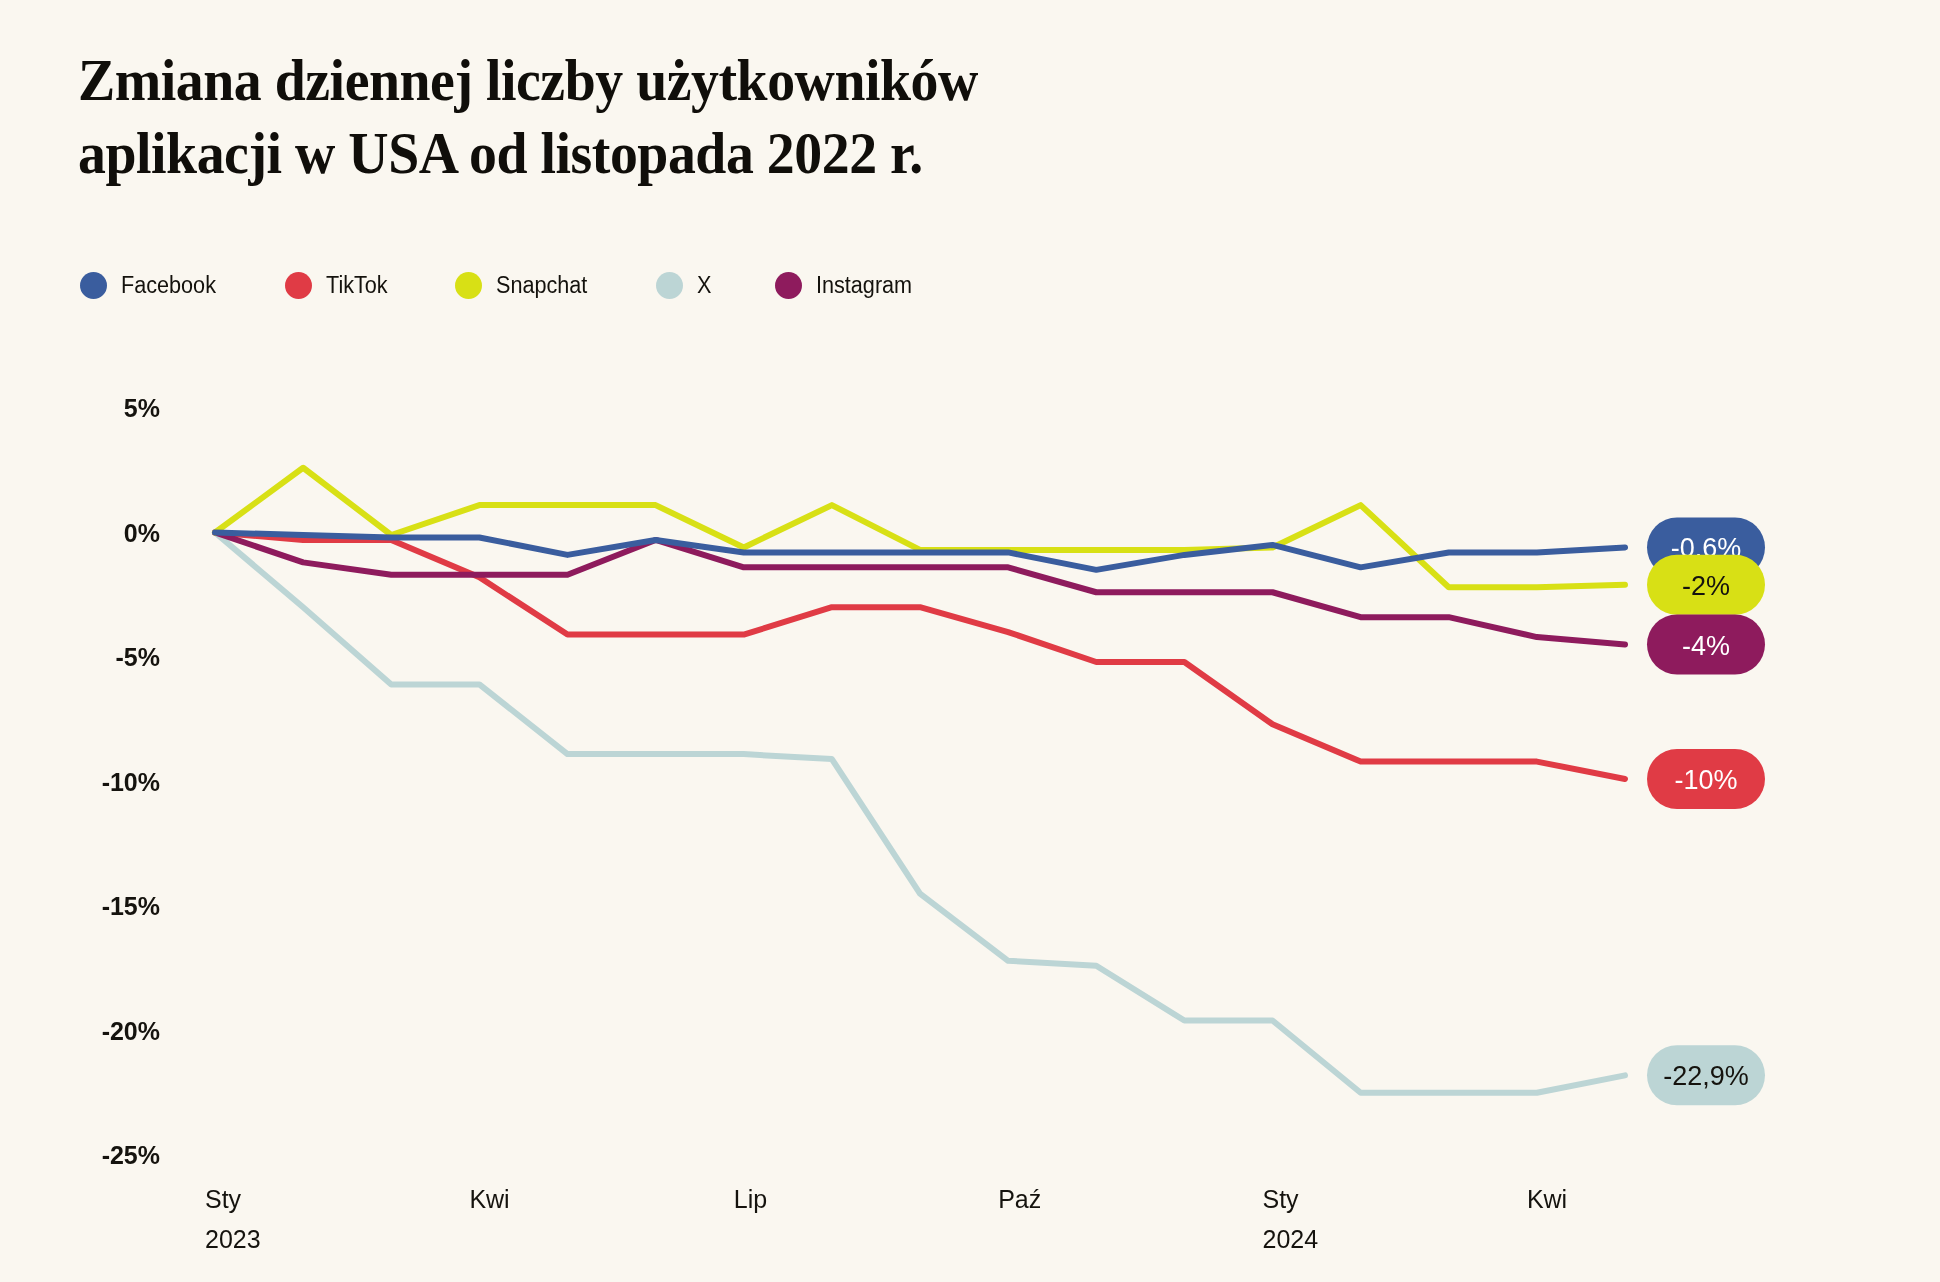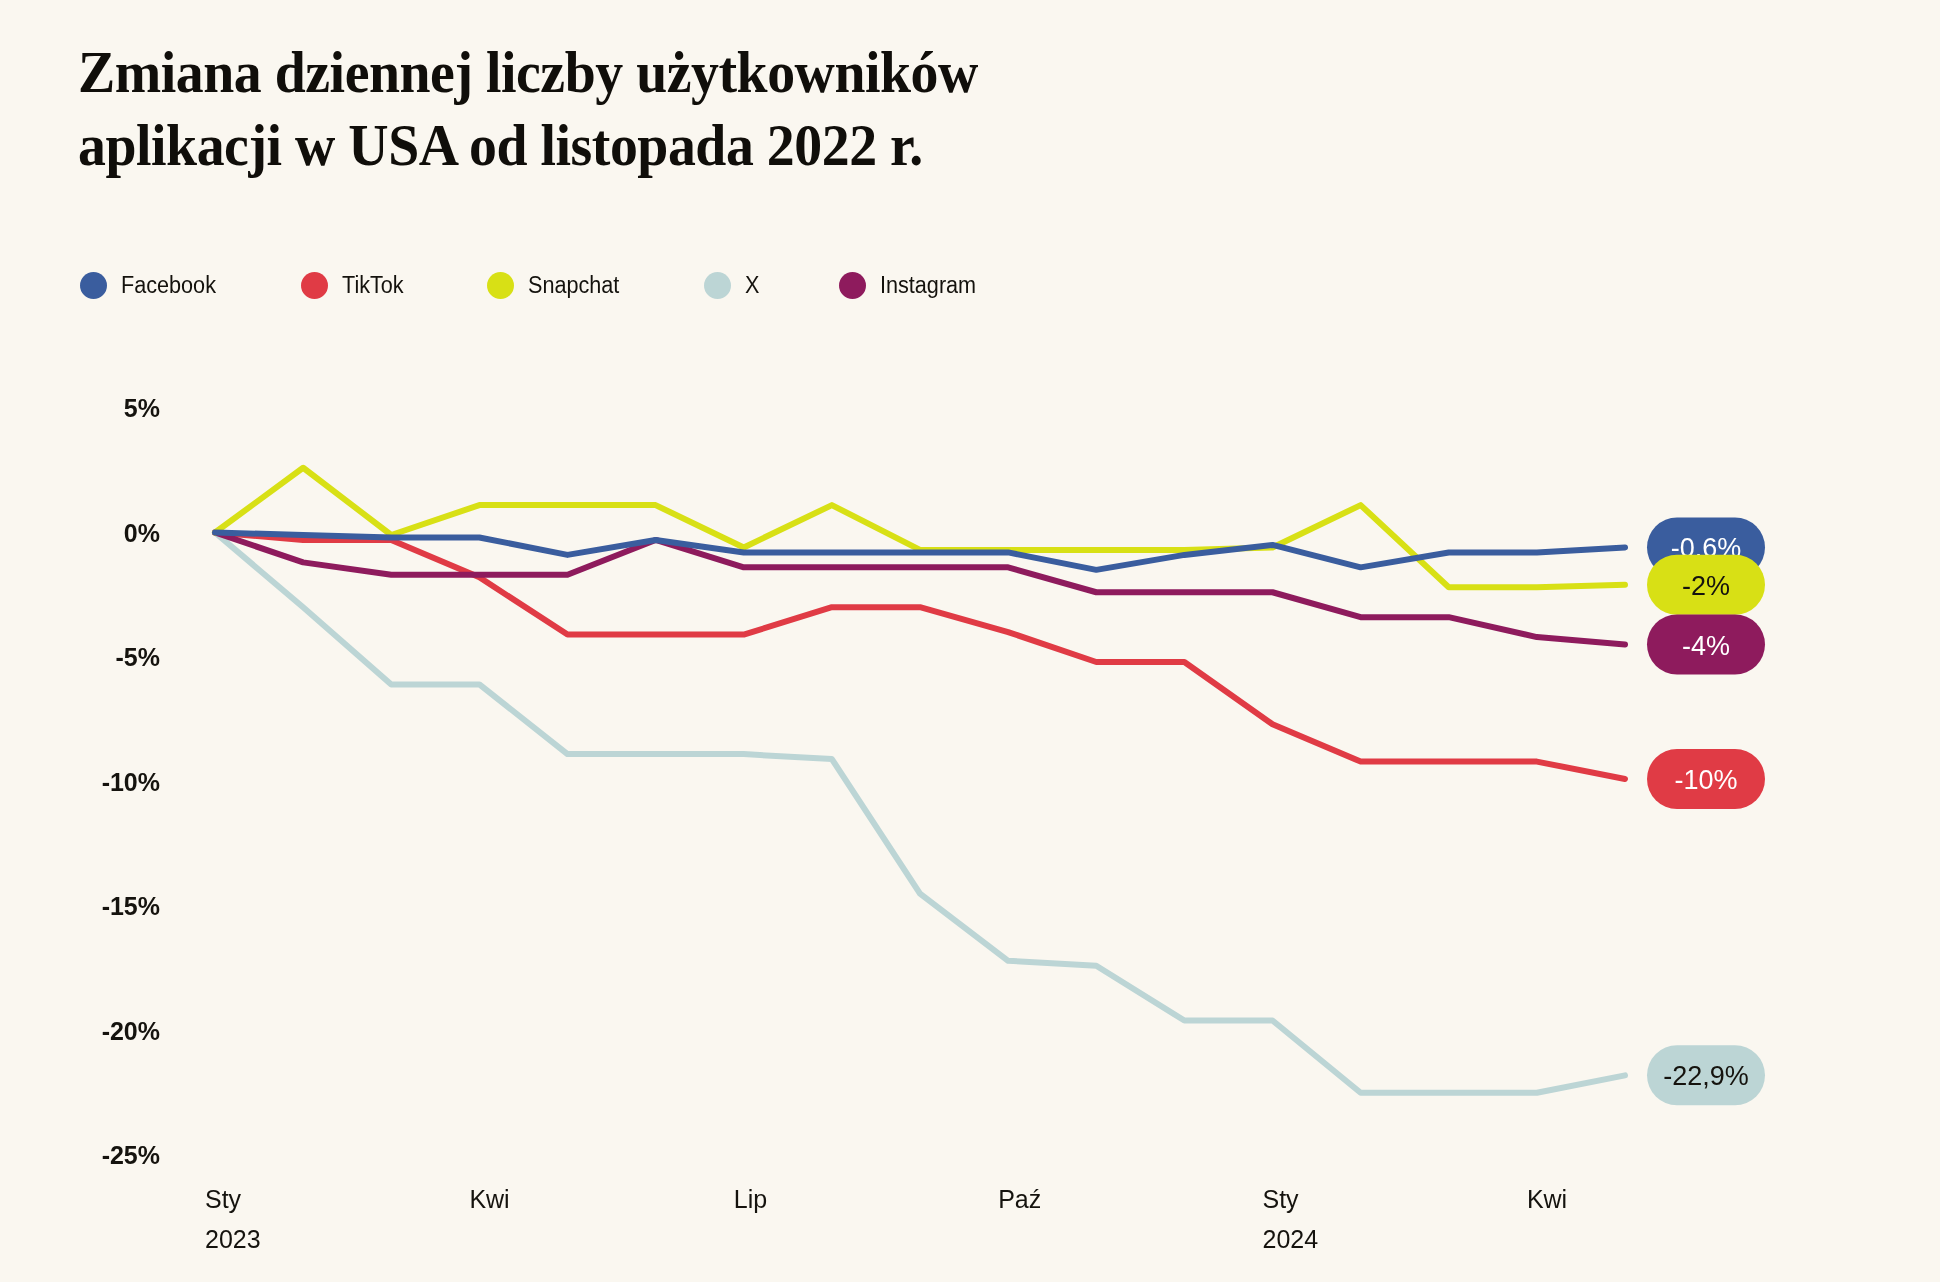--- a/index.html
+++ b/index.html
@@ -14,21 +14,21 @@
     position: relative;
     overflow: hidden;
     font-family: "Liberation Sans", "DejaVu Sans", sans-serif;
     color: #12100c;
   }
 
   
   #title-block {
     position: absolute;
     left: 78px;
-    top: 36px;
+    top: 44px;
     width: 1420px;
   }
   #chart-title {
     font-family: "Liberation Serif", "DejaVu Serif", serif;
     font-weight: 700;
     font-size: 60px;
     line-height: 1.22;
     letter-spacing: -0.5px;
     color: #100e0a;
     margin: 0;
@@ -37,21 +37,21 @@
     white-space: pre-line;
   }
 
   
   #legend {
     position: absolute;
     left: 80px;
     top: 272px;
     display: flex;
     align-items: center;
-    gap: 16px;
+    gap: 0;
   }
   .legend-item {
     display: flex;
     align-items: center;
     margin-right: 63px;
   }
   .legend-swatch {
     width: 27px;
     height: 27px;
     border-radius: 50%;

